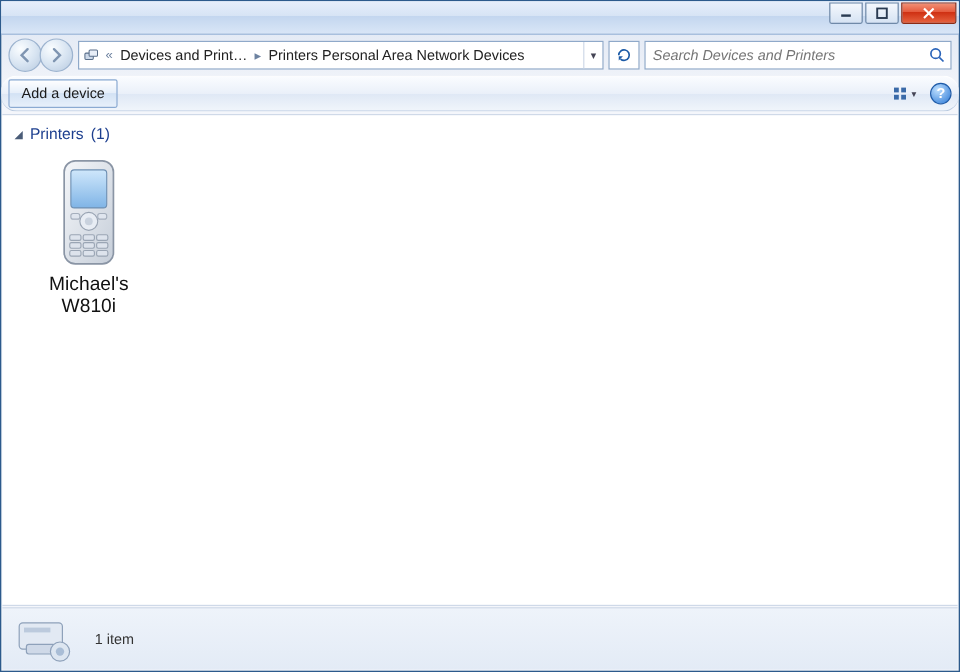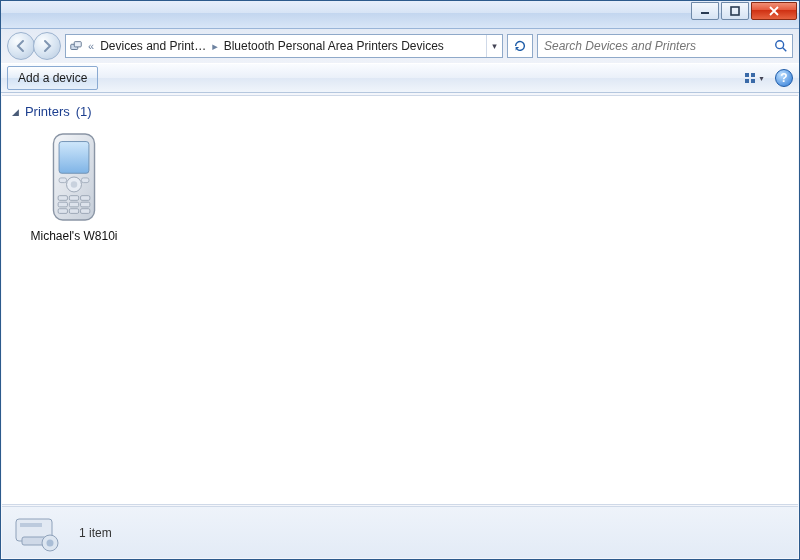--- a/index.html
+++ b/index.html
@@ -69,21 +69,21 @@
     flex: 1; border: none; outline: none; font-size: 12px; font-style: italic;
     color: #7a8aa0; padding: 0 6px; background: transparent;
   }
   .searchbox .sicon { width: 22px; color: #2a64b9; display:flex; align-items:center; justify-content:center; }
 
   
   .toolbar {
     height: 30px;
     background: linear-gradient(to bottom, #fafcff, #eaf0f9 50%, #dfe8f5 51%, #f0f5fb);
     border-top: 1px solid #fff; border-bottom: 1px solid #b5c7de;
-    display: flex; align-items: center; padding: 0 6px; gap: 4px;
+    display: flex; align-items: center; padding: 0 6px; gap: 4px; border-radius: 13px;
   }
   .tbtn {
     font-size: 12px; color: #1a1a1a; padding: 4px 10px; border-radius: 2px;
     border: 1px solid transparent;
   }
   .tbtn.primary {
     border: 1px solid #8aaad2;
     background: linear-gradient(to bottom, #fefeff, #e5eef9 49%, #d3e2f4 50%, #e7f0fb);
   }
   .toolbar-spacer { flex: 1; }
@@ -104,21 +104,21 @@
     overflow: auto; padding: 4px 10px;
   }
   .group-header {
     font-size: 13px; color: #1d3f8f; display: flex; align-items: center; gap: 6px;
     padding: 4px 0;
   }
   .group-header .tri { font-size: 9px; color: #4a5c78; }
   .group-header .gline { flex:1; height:1px; background: transparent; }
 
   .items { display: flex; flex-wrap: wrap; gap: 22px; padding: 6px 6px; }
-  .item { width: 112px; text-align: center; font-size: 12px; color: #111; }
+  .item { width: 112px; text-align: center; font-size: 16px; color: #111; }
   .item .icon { width: 72px; height: 96px; margin: 0 auto 4px; display:flex; align-items:center; justify-content:center; }
 
   
   .details {
     position: absolute; left: 1px; right: 1px; bottom: 1px; height: 52px;
     background: linear-gradient(to bottom, #eef3fa, #e3ebf6);
     border-top: 1px solid #cfd9e8;
     display: flex; align-items: center; padding: 0 10px; gap: 15px;
     font-size: 12px; color: #333;
   }
@@ -164,21 +164,21 @@
     <div class="addressbar">
       <span class="addr-icon">
         <svg width="14" height="14" viewBox="0 0 16 16">
             <rect x="2" y="6" width="8" height="6" rx="1" fill="#cdd9e9" stroke="#5a6f8a"></rect>
             <rect x="6" y="3" width="8" height="6" rx="1" fill="#e8eef7" stroke="#5a6f8a"></rect>
           </svg>
       </span>
       <span class="addr-sep">«</span>
       <span class="crumb trunc">Devices and Print…</span>
       <span class="addr-sep">▸</span>
-      <span class="crumb">Bluetooth Personal Area Printers Devices</span>
+      <span class="crumb">Printers Personal Area Network Devices</span>
       <span style="flex:1"></span>
       <span class="addr-drop">▾</span>
     </div>
 
     <div class="refresh">
       <svg width="14" height="14" viewBox="0 0 16 16">
           <path d="M3 8a5 5 0 1 1 1.7 3.7" fill="none" stroke="#1b5aa6" stroke-width="1.6"></path>
           <path d="M3 13 L3 9 L7 9 Z" fill="#1b5aa6"></path>
         </svg>
     </div>

